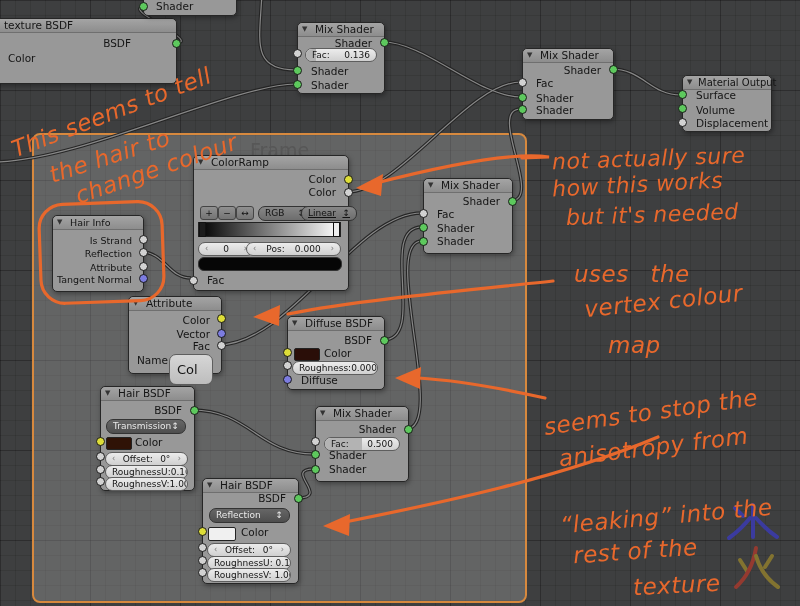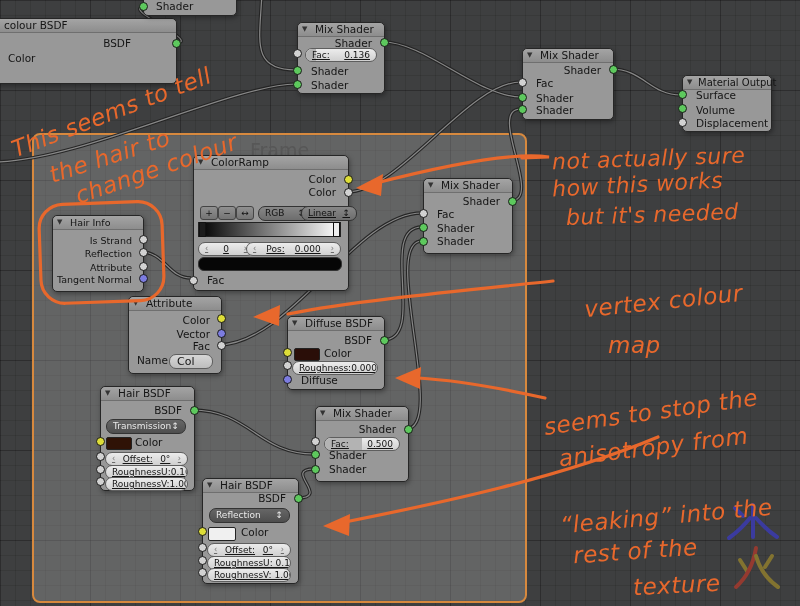--- a/index.html
+++ b/index.html
@@ -20,35 +20,35 @@
     box-shadow:1px 2px 5px rgba(0,0,0,.35);z-index:3;color:#151515;font-size:10.5px;}
   .nh{position:relative;height:13px;line-height:13px;background:linear-gradient(#a4a4a4,#8d8d8d);
     border-bottom:1px solid #6f6f6f;border-radius:5px 5px 0 0;padding-left:17px;white-space:nowrap;}
   .tri{position:absolute;left:4px;top:0;font-size:7px;color:#333;}
   .lab{position:absolute;height:13px;line-height:13px;white-space:nowrap;}
   .sk{position:absolute;width:9px;height:9px;box-sizing:border-box;border:1px solid #1a1a1a;border-radius:50%;z-index:4;}
   .sk.l{left:-5px}.sk.r{right:-5px}
   .g{background:#5dc95d}.y{background:#dede38}.w{background:#d2d2d2}.p{background:#7c7ce0}
   .pill{position:absolute;height:12px;background:linear-gradient(#ececec,#d0d0d0);border:1px solid #5e5e5e;
     border-radius:7px;font-size:9px;line-height:12px;display:flex;justify-content:space-between;
-    padding:0 6px;overflow:hidden;white-space:nowrap;text-decoration:underline;}
+    padding:0 6px;overflow:hidden;white-space:nowrap;}
   .pill i{position:absolute;left:0;top:0;bottom:0;background:#b3b3b3;font-style:normal;}
   .pill span{position:relative;z-index:1;}
   .pill .arr{opacity:.55;font-size:8px;}
   .dd{position:absolute;height:13px;line-height:13px;background:linear-gradient(#666,#4e4e4e);border:1px solid #333;
     border-radius:7px;color:#e9e9e9;font-size:9px;padding:0 6px;display:flex;justify-content:space-between;white-space:nowrap;}
   .dd.mid{background:linear-gradient(#878787,#6d6d6d);color:#121212;}
   .sbtn{position:absolute;width:16px;height:12px;line-height:12px;text-align:center;
     background:linear-gradient(#909090,#747474);border:1px solid #444;border-radius:3px;font-size:9px;color:#121212;}
   .ramp{position:absolute;height:13px;background:linear-gradient(90deg,#000,#fff);border:1px solid #222;}
   .rh{position:absolute;top:-1px;width:7px;height:15px;box-sizing:border-box;border:1px solid #111;}
   .swatchbar{position:absolute;height:12px;background:#060606;border:1px solid #333;border-radius:6px;}
   .csw{position:absolute;border:1px solid #222;border-radius:2px;}
   .field{position:absolute;height:13px;line-height:13px;background:linear-gradient(#d6d6d6,#bdbdbd);
-    border:1px solid #5e5e5e;border-radius:7px;font-size:11px;padding:0 7px;white-space:nowrap;}
+    border:1px solid #5e5e5e;border-radius:7px;font-size:13px;padding:8px 7px;white-space:nowrap;}
   .hand{position:absolute;z-index:7;color:#e8682c;font-size:23px;font-style:italic;letter-spacing:.5px;white-space:nowrap;}
   .small-title{font-size:10px;padding-left:15px;}
 </style>
 </head>
 <body>
 
 <div id="stage">
 
   <div class="frame">
     <div class="frame-label">Frame</div>
@@ -85,21 +85,21 @@
         <path d="M406,429 C448,429 380,241 422,241"></path>
         <path d="M192,410 C250,410 258,454 314,454"></path>
         <path d="M297,498 C332,498 282,469 314,469"></path>
       </g>
     </g>
   </svg>
 
   <div class="node" style="left:-55px;top:18px;width:230px;height:64px;">
     <div class="nh" style="padding-left:58px;">
       
-      <span>colour BSDF</span>
+      <span>texture BSDF</span>
     </div>
     <div class="lab" style="right:45px;top:18px;">BSDF</div>
     <i class="sk r g" style="top:20px;"></i>
     <div class="lab" style="left:62px;top:33px;">Color</div>
   </div>
 
   <div class="node" style="left:143px;top:-28px;width:92px;height:42px;">
     <i class="sk l g" style="top:29px;"></i>
     <div class="lab" style="left:12px;top:27px;">Shader</div>
   </div>
@@ -367,20 +367,21 @@
   </svg>
 
   <div class="hand" style="left:8px;top:138px;transform:rotate(-21deg);transform-origin:left top;">This seems to tell</div>
   <div class="hand" style="left:46px;top:163px;transform:rotate(-18deg);transform-origin:left top;">the hair to</div>
   <div class="hand" style="left:72px;top:184px;transform:rotate(-19deg);transform-origin:left top;">change colour</div>
 
   <div class="hand" style="left:552px;top:146px;font-size:22px;transform:rotate(-2deg);">not actually sure</div>
   <div class="hand" style="left:552px;top:172px;font-size:22px;transform:rotate(-3deg);">how this works</div>
   <div class="hand" style="left:566px;top:202px;font-size:22px;transform:rotate(-2deg);">but it's needed</div>
 
+  <div class="hand" style="left:574px;top:261px;word-spacing:14px;">uses the</div>
   <div class="hand" style="left:584px;top:288px;transform:rotate(-6deg);">vertex colour</div>
   <div class="hand" style="left:608px;top:332px;">map</div>
 
   <div class="hand" style="left:543px;top:399px;transform:rotate(-8deg);">seems to stop the</div>
   <div class="hand" style="left:558px;top:434px;transform:rotate(-7deg);">anisotropy from</div>
 
   <div class="hand" style="left:560px;top:503px;transform:rotate(-5deg);">“leaking” into the</div>
   <div class="hand" style="left:573px;top:538px;transform:rotate(-4deg);">rest of the</div>
   <div class="hand" style="left:633px;top:572px;transform:rotate(-3deg);">texture</div>
 

